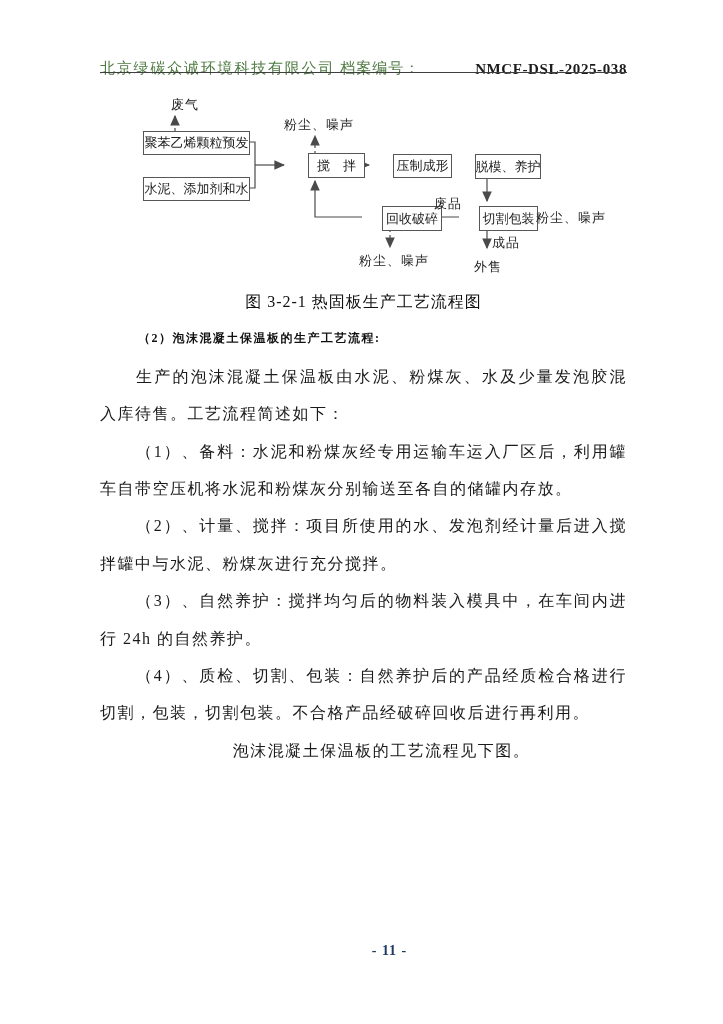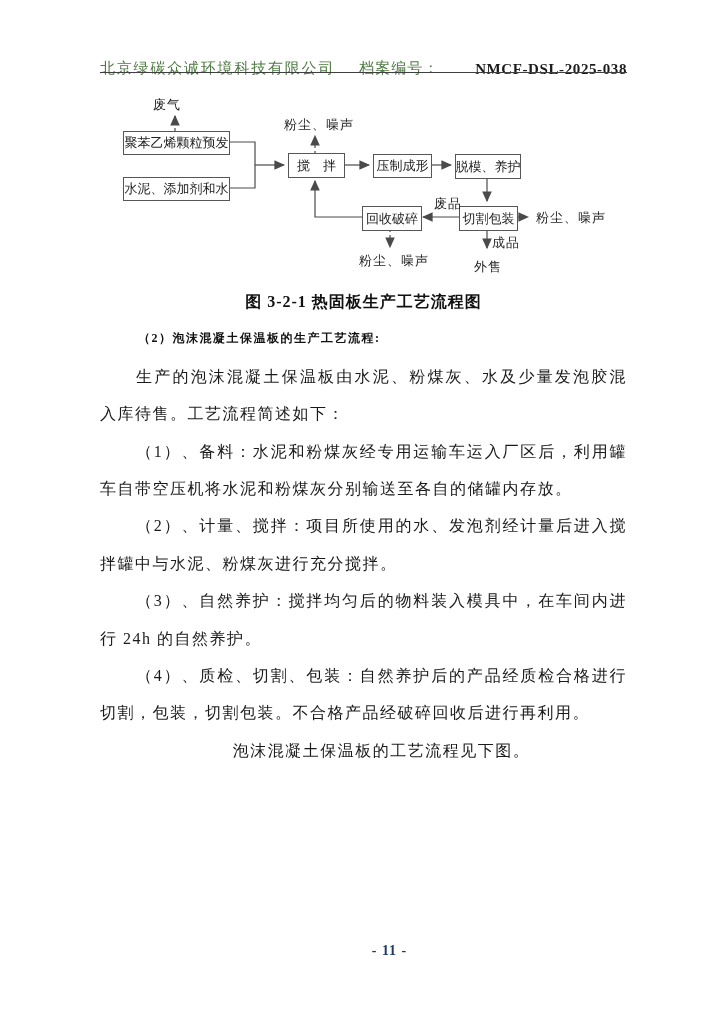--- a/index.html
+++ b/index.html
@@ -19,39 +19,39 @@
     overflow:hidden;
   }
   
   .hdr{
     position:absolute;left:100px;top:56px;width:527px;height:22px;
     display:flex;justify-content:space-between;align-items:flex-end;
   }
   .hdr .company{
     color:var(--green);font-size:15px;letter-spacing:1.8px;white-space:nowrap;
   }
-  .hdr .archive{display:flex;align-items:flex-end;gap:4px;white-space:nowrap;}
+  .hdr .archive{display:flex;align-items:flex-end;gap:23px;white-space:nowrap;}
   .hdr .archive .lbl{color:var(--green);font-size:15px;letter-spacing:1px;}
   .hdr .archive .num{color:#1c1c1c;font-size:15px;font-weight:600;letter-spacing:0.6px;margin-left:32px;}
   .hdr-rule{position:absolute;left:100px;top:72px;width:527px;height:0;border-top:1.5px solid #3f3f3f;}
   
   .flow{position:absolute;left:100px;top:88px;width:530px;height:192px;}
   .flow svg{position:absolute;left:0;top:0;}
   .fc-box{
     position:absolute;border:1px solid #565656;background:#fff;
     display:flex;align-items:center;justify-content:center;
-    font-size:13px;color:#222;letter-spacing:0;white-space:nowrap;
+    font-size:13px;color:#222;letter-spacing:0;white-space:nowrap;margin-left:20px;
   }
   .fc-label{
     position:absolute;font-size:13px;color:#222;letter-spacing:1px;white-space:nowrap;
   }
   
   .content{position:absolute;left:100px;top:283px;width:527px;}
   .caption{
-    text-align:center;font-weight:bold;font-size:16px;letter-spacing:1px;
+    text-align:center;font-weight:normal;font-size:16px;letter-spacing:1px;
     line-height:37.4px;color:#111;
   }
   .heading{
     font-weight:bold;font-size:12px;letter-spacing:1.5px;line-height:37.4px;
     text-indent:38px;color:#111;white-space:nowrap;
   }
   .bline{
     font-size:16px;letter-spacing:1.5px;line-height:37.4px;color:var(--ink);
   }
   .bline.first{text-indent:36px;text-align:center;}
@@ -103,21 +103,21 @@
     </svg>
 
     <div class="fc-box" style="left:23px;top:43px;width:105px;height:22px">聚苯乙烯颗粒预发</div>
     <div class="fc-box" style="left:23px;top:89px;width:105px;height:22px">水泥、添加剂和水</div>
     <div class="fc-box" style="left:188px;top:65px;width:55px;height:23px">搅　拌</div>
     <div class="fc-box" style="left:273px;top:66px;width:57px;height:22px">压制成形</div>
     <div class="fc-box" style="left:355px;top:66px;width:64px;height:23px">脱模、养护</div>
     <div class="fc-box" style="left:262px;top:118px;width:58px;height:23px">回收破碎</div>
     <div class="fc-box" style="left:359px;top:118px;width:57px;height:23px">切割包装</div>
 
-    <div class="fc-label" style="left:53px;top:8px">废气</div>
+    <div class="fc-label" style="left:71px;top:8px">废气</div>
     <div class="fc-label" style="left:184px;top:28px">粉尘、噪声</div>
     <div class="fc-label" style="left:334px;top:107px">废品</div>
     <div class="fc-label" style="left:436px;top:121px">粉尘、噪声</div>
     <div class="fc-label" style="left:392px;top:146px">成品</div>
     <div class="fc-label" style="left:374px;top:170px">外售</div>
     <div class="fc-label" style="left:259px;top:164px">粉尘、噪声</div>
   </div>
 
   <div class="content">
     <div class="caption">图 3-2-1 热固板生产工艺流程图</div>

